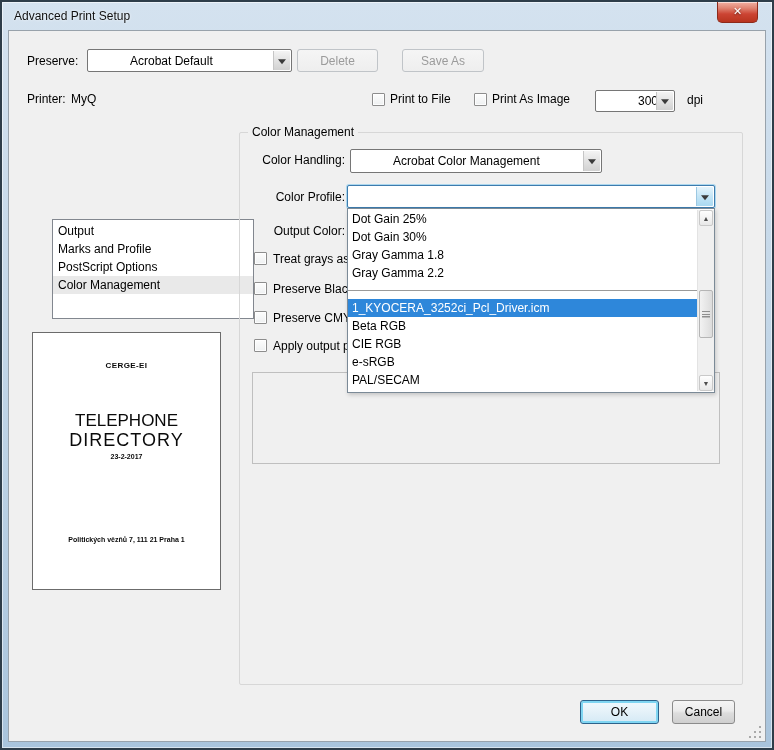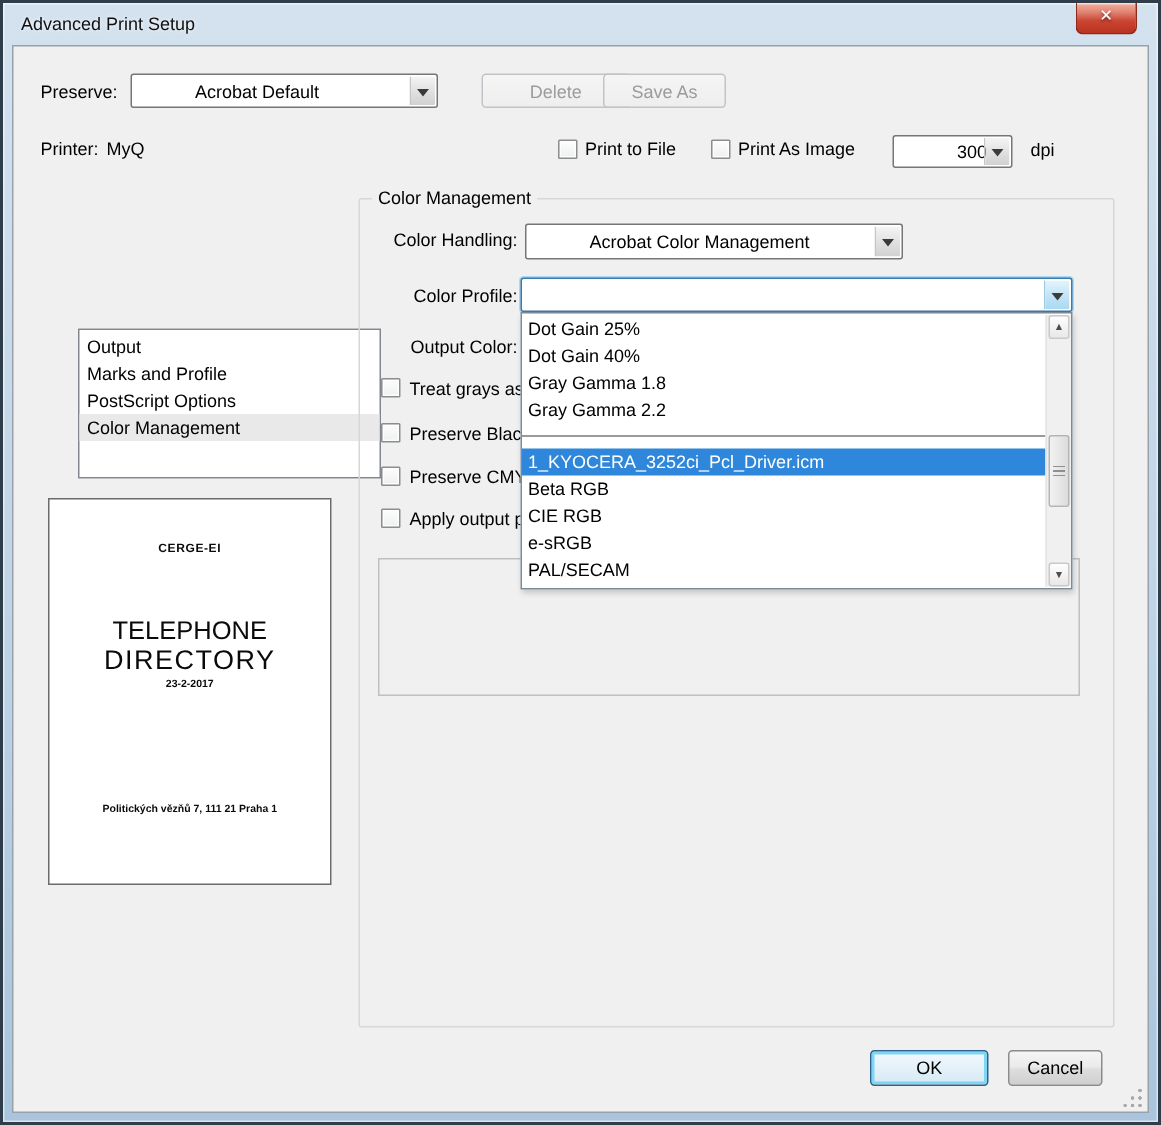--- a/index.html
+++ b/index.html
@@ -125,21 +125,21 @@
 
   <div class="panel">
 
     <div class="label" style="left:18px; top:23px;">Preserve:</div>
     <div class="combo" style="left:78px; top:18px; width:205px; height:23px;">
       <span class="combo-text">Acrobat Default</span>
       <span class="arrow-zone">
           <span class="tri-down"></span>
         </span>
     </div>
-    <div class="btn disabled" style="left:312px; top:18px; width:99px; height:23px;">
+    <div class="btn disabled" style="left:288px; top:18px; width:81px; height:23px;">
       <span class="btn-label">Delete</span>
     </div>
     <div class="btn disabled" style="left:393px; top:18px; width:82px; height:23px;">
       <span class="btn-label">Save As</span>
     </div>
 
     <div class="label" style="left:18px; top:61px;">Printer:</div>
     <div class="label" style="left:62px; top:61px;">MyQ</div>
 
     <span class="checkbox" style="left:363px; top:62px;"></span>
@@ -204,21 +204,21 @@
     <div class="label" style="left:264px; top:280px;">Preserve CMYK</div>
 
     <span class="checkbox" style="left:245px; top:308px;"></span>
     <div class="label" style="left:264px; top:308px;">Apply output p</div>
 
     <div class="descbox" style="left:243px; top:341px; width:468px; height:92px;"></div>
 
     <div class="dropdown" style="left:338px; top:177px; width:368px; height:185px;">
       <div class="dd-items">
         <div class="dd-item">Dot Gain 25%</div>
-        <div class="dd-item">Dot Gain 40%</div>
+        <div class="dd-item">Dot Gain 30%</div>
         <div class="dd-item">Gray Gamma 1.8</div>
         <div class="dd-item">Gray Gamma 2.2</div>
         <div class="dd-sep"></div>
         <div class="dd-item selected">1_KYOCERA_3252ci_Pcl_Driver.icm</div>
         <div class="dd-item">Beta RGB</div>
         <div class="dd-item">CIE RGB</div>
         <div class="dd-item">e-sRGB</div>
         <div class="dd-item">PAL/SECAM</div>
       </div>
       <div class="scrollbar">

